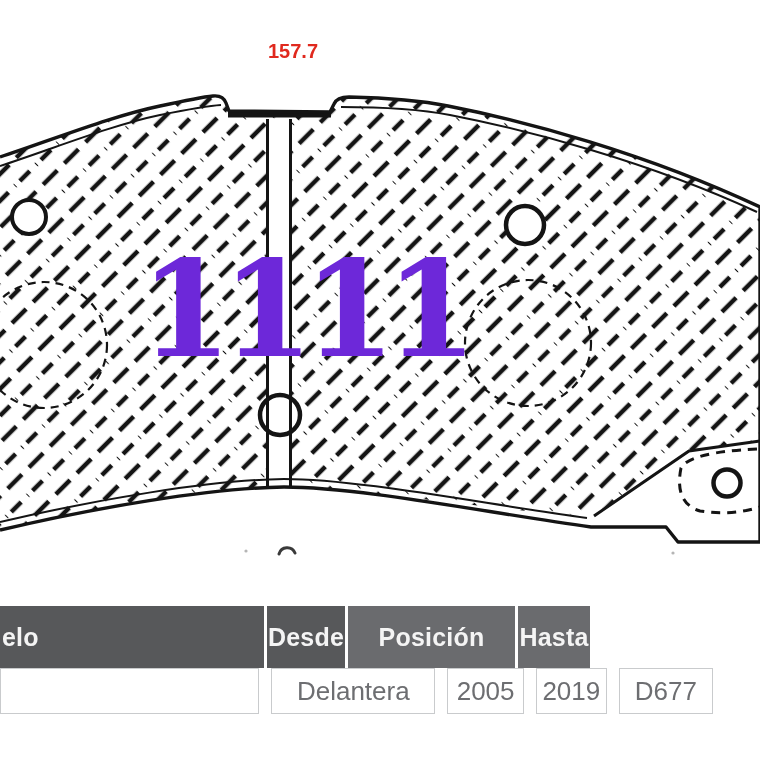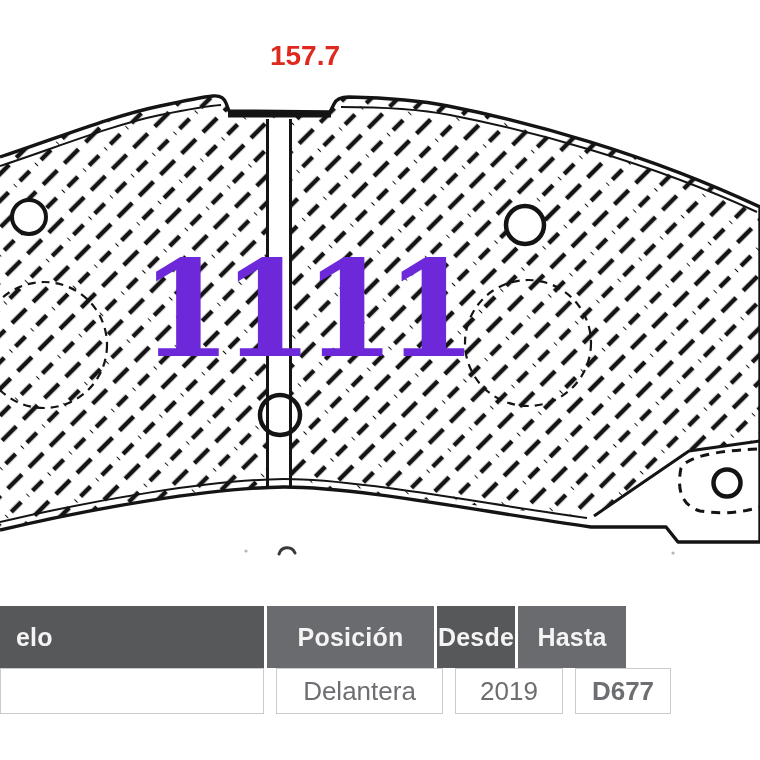--- a/index.html
+++ b/index.html
@@ -2,53 +2,53 @@
 <html><head>
 <meta charset="utf-8">
 <style>
   html,body{margin:0;padding:0;background:#ffffff;}
   #stage{
     position:relative;width:760px;height:760px;background:#ffffff;overflow:hidden;
     font-family:"Liberation Sans",sans-serif;
   }
   #pad-svg{position:absolute;left:0;top:0;}
   .dim-label{
-    position:absolute;left:240px;top:40px;width:130px;text-align:center;
-    font-family:"Liberation Sans",sans-serif;font-weight:700;font-size:28px;
+    position:absolute;left:228px;top:40px;width:130px;text-align:center;
+    font-family:"Liberation Sans",sans-serif;font-weight:700;font-size:20px;
     letter-spacing:0px;
   }
   .part-number{
     position:absolute;left:140px;top:244px;width:300px;
     font-family:"DejaVu Serif",serif;font-weight:700;font-size:132px;line-height:1;
     letter-spacing:-10px;white-space:nowrap;
   }
   
   .fit-table{position:absolute;left:0;top:606px;width:713px;}
   .hdr-row{display:flex;height:62px;}
   .hdr-cell{
     display:flex;align-items:center;justify-content:center;
     color:#f4f4f4;font-size:25px;font-weight:700;letter-spacing:0.2px;
     margin-right:3px;box-sizing:border-box;overflow:hidden;
   }
   .hdr-cell:last-child{margin-right:0;}
   .hdr-dark{background:#57585a;}
   .hdr-med{background:#6a6b6e;}
-  .hdr-modelo{justify-content:flex-start;padding-left:16px;}
+  .hdr-modelo{justify-content:flex-start;padding-left:2px;}
   .data-row{display:flex;height:46px;}
   .data-cell{
     display:flex;align-items:center;justify-content:center;
     color:#6d6e71;font-size:26px;font-weight:400;
     background:#ffffff;border:1px solid #c9cbcd;
     margin-right:12px;box-sizing:border-box;
   }
-  .data-cell:last-child{margin-right:0;font-weight:bold;}
+  .data-cell:last-child{margin-right:0;}
   .w-modelo{width:264px;}
   .w-posicion{width:167px;}
   .w-desde{width:78px;}
-  .w-hasta{width:108px;}
+  .w-hasta{width:72px;}
   .w-disco{width:96px;}
 </style>
 </head>
 <body>
 
 <div id="stage">
 
   <svg id="pad-svg" width="760" height="600" viewBox="0 0 760 600">
     <defs>
       <pattern id="hatch" patternUnits="userSpaceOnUse" width="30" height="38" patternTransform="rotate(-45 0 0)">
@@ -111,25 +111,26 @@
     <circle cx="673" cy="553" r="1.6" fill="#b5b5b5"></circle>
   </svg>
 
   <div class="dim-label" style="color: rgb(224, 41, 30);">157.7</div>
 
   <div class="part-number" style="color: #6d28d9;">1111</div>
 
   <div class="fit-table">
     <div class="hdr-row">
       <div class="hdr-cell hdr-dark hdr-modelo w-modelo">elo</div>
+      <div class="hdr-cell hdr-dark w-desde">Desde</div>
       <div class="hdr-cell hdr-med w-posicion">Posición</div>
-      <div class="hdr-cell hdr-dark w-desde">Desde</div>
       <div class="hdr-cell hdr-med w-hasta">Hasta</div>
     </div>
     <div class="data-row">
       <div class="data-cell w-modelo"></div>
       <div class="data-cell w-posicion">Delantera</div>
+      <div class="data-cell w-desde">2005</div>
       <div class="data-cell w-hasta">2019</div>
       <div class="data-cell w-disco">D677</div>
     </div>
   </div>
 
 </div>
 
 </body></html>

